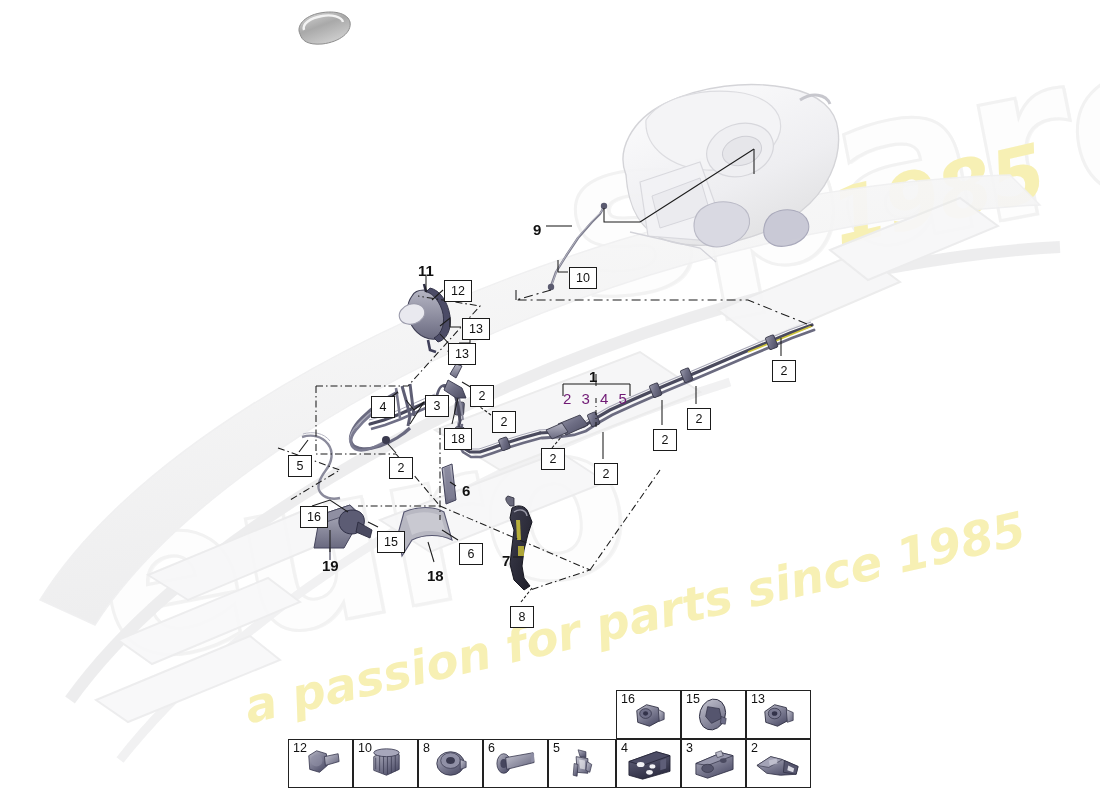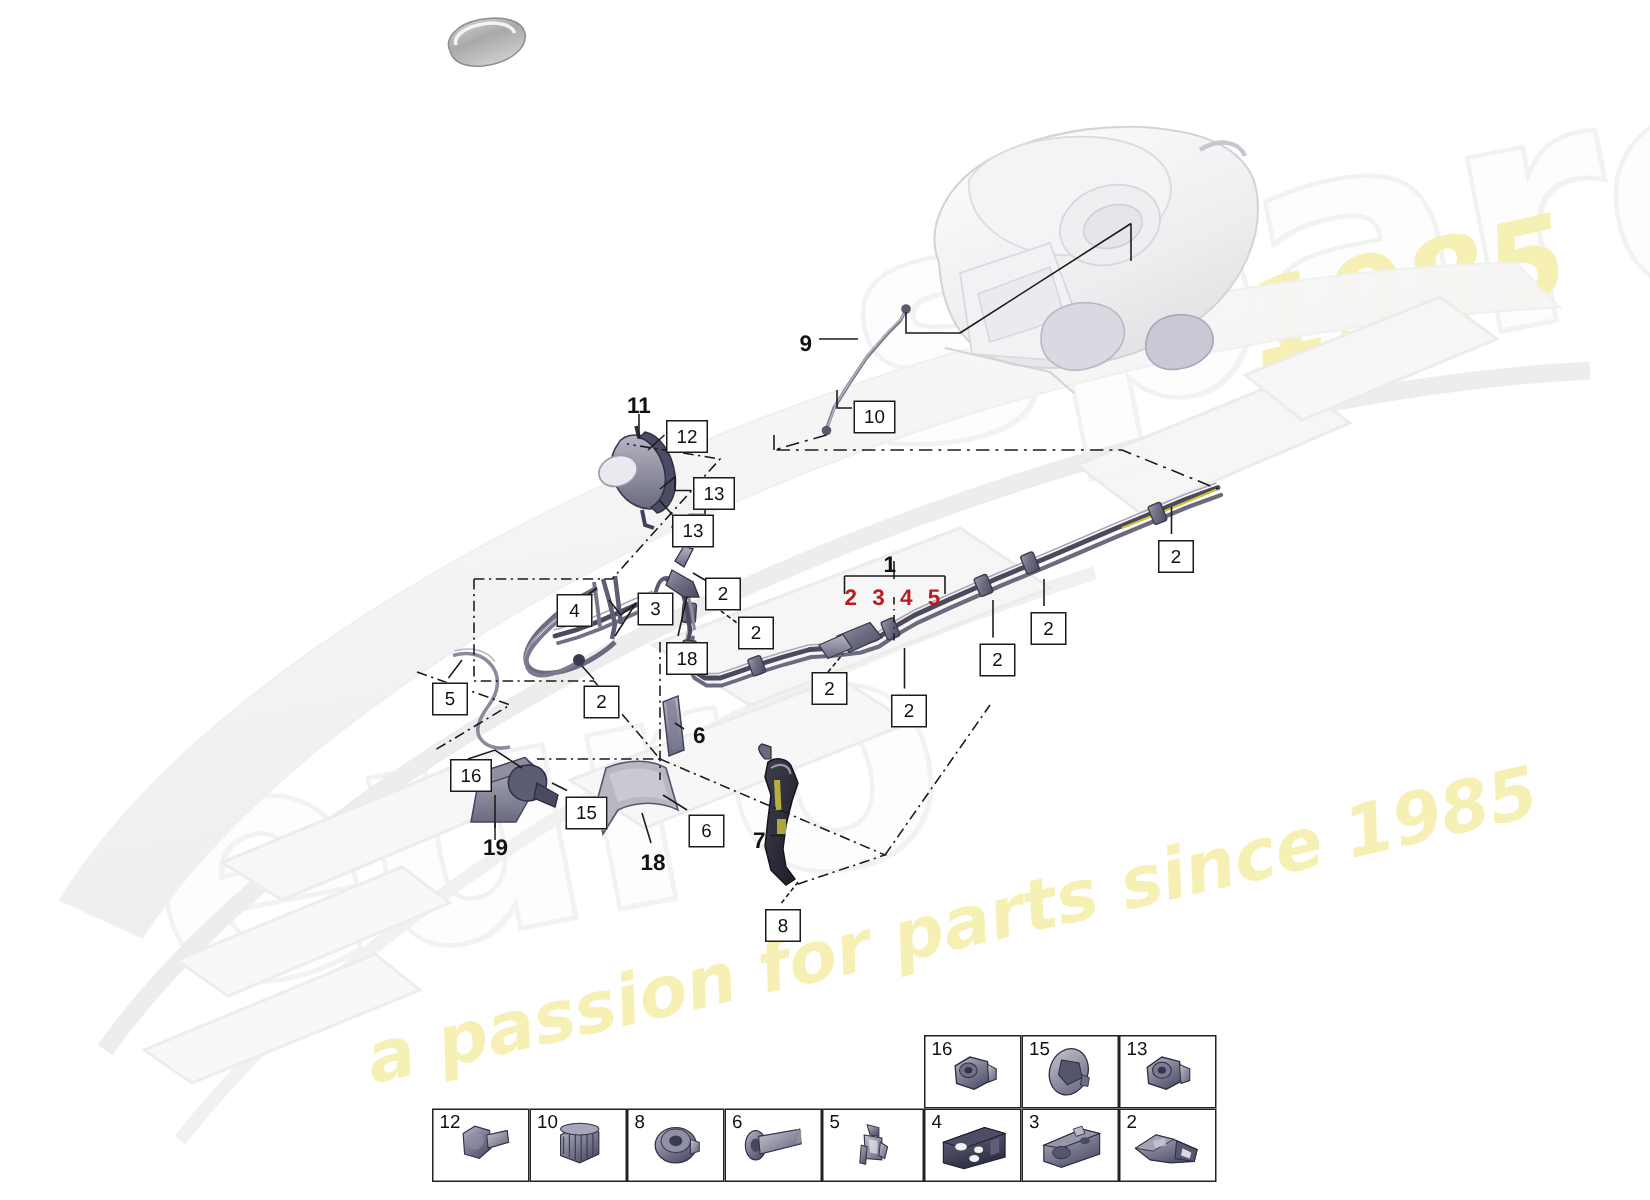--- a/index.html
+++ b/index.html
@@ -60,21 +60,21 @@
 
   
   .bnum{
     position:absolute;
     font-size:15px;font-weight:bold;color:#111;
     font-family:"Liberation Sans",sans-serif;
     z-index:30;white-space:nowrap;
   }
   .bgrp{
     position:absolute;
-    font-size:15px;font-weight:bold;color:#b91c1c;
+    font-size:15px;font-weight:normal;color:#701a75;
     font-family:"Liberation Sans",sans-serif;
     z-index:30;white-space:nowrap;letter-spacing:3px;
   }
 
   
   #legend{position:absolute;z-index:25;}
   .lgcell{
     position:absolute;
     border:1.4px solid #222;
     background:#ffffff;

